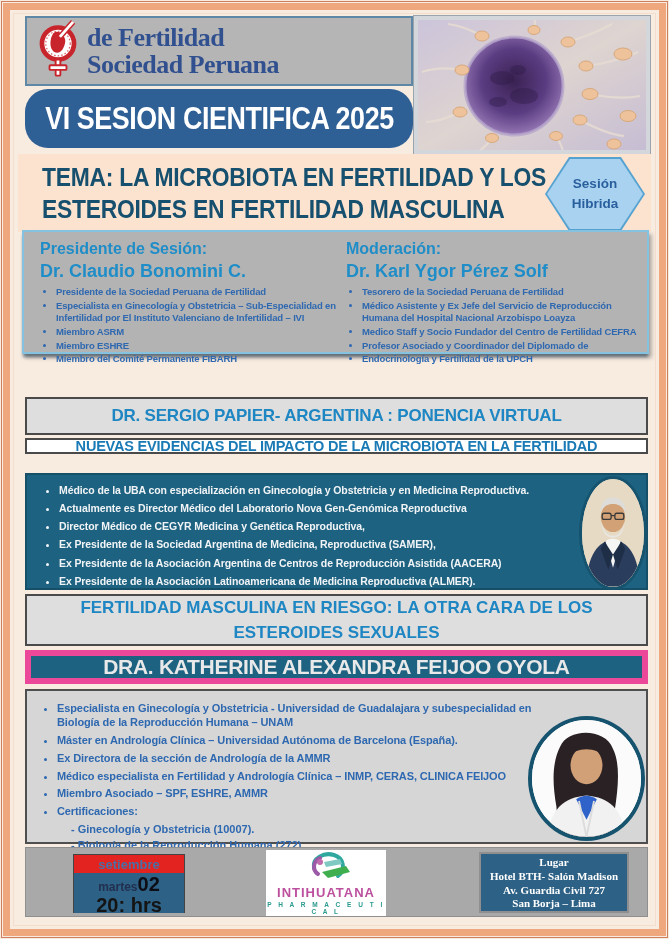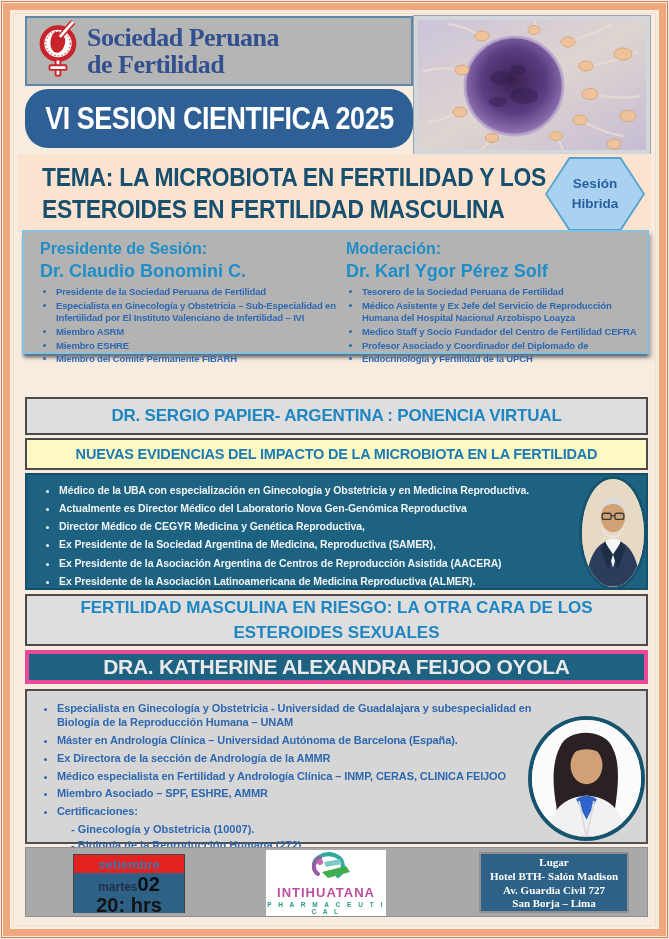--- a/index.html
+++ b/index.html
@@ -48,37 +48,37 @@
           letter-spacing:-0.15px;}
 
   
   .bar{position:absolute;left:25px;width:623px;box-sizing:border-box;display:flex;
        align-items:center;justify-content:center;text-align:center;}
   .bar-ponentes{top:360px;height:33px;background:linear-gradient(#a2a2a2,#8d8d8d);
        border:2px solid #3f3f3f;border-radius:10px;}
   .bar-ponentes span{font-size:15px;font-weight:bold;color:#1787c6;letter-spacing:0.5px;}
   .bar-sergio{top:397px;height:38px;background:#dedede;border:2px solid #4a4a4a;}
   .bar-sergio span{font-size:17px;font-weight:bold;color:#1e86c2;letter-spacing:-0.2px;}
-  .bar-nuevas{top:438px;height:32px;background:#fef9c3;border:2px solid #4a4a4a;}
+  .bar-nuevas{top:438px;height:16px;background:#ffffff;border:2px solid #4a4a4a;}
   .bar-nuevas span{font-size:14.5px;font-weight:bold;color:#1a7ab5;letter-spacing:-0.2px;}
 
   
   .teal-box{position:absolute;left:25px;top:473px;width:623px;height:117px;background:#1d6280;
             border:2px solid #155068;box-sizing:border-box;}
   .teal-box ul{margin:9px 0 0 0;padding-left:32px;list-style:disc;width:510px;box-sizing:border-box;}
   .teal-box li{font-size:10.5px;font-weight:bold;color:#f1f4f6;line-height:1.3;margin-bottom:4.5px;
                letter-spacing:-0.1px;}
   .photo-man{position:absolute;left:579px;top:476px;width:68px;height:114px;border-radius:50%;
              border:3px solid #16536f;overflow:hidden;background:#e6dac4;box-sizing:border-box;z-index:5;}
   .photo-man svg{display:block;width:100%;height:100%;}
 
   
   .bar-fert{top:594px;height:52px;background:#dedede;border:2px solid #4a4a4a;flex-direction:column;}
   .bar-fert div{font-size:17px;font-weight:bold;color:#1e86c2;line-height:1.5;}
-  .bar-kat{top:650px;height:34px;background:#1d6280;border:4px solid #ec4899;}
+  .bar-kat{top:650px;height:34px;background:#1d6280;border:6px solid #ec4899;}
   .bar-kat span{font-size:21px;font-weight:bold;color:#e9e9e9;letter-spacing:-0.3px;}
   .panel2{position:absolute;left:25px;top:689px;width:623px;height:155px;background:#d6d6d6;
           border:2px solid #4f4f4f;box-sizing:border-box;}
   .panel2 ul.blt2{margin:10px 0 0 0;padding-left:30px;list-style:disc;width:505px;box-sizing:border-box;}
   .panel2 ul.blt2 li{font-size:11px;font-weight:bold;color:#2e68b0;line-height:1.3;margin-bottom:3.5px;
           letter-spacing:-0.1px;}
   .sub-blt{margin:0;padding-left:44px;list-style:none;}
   .sub-blt li{font-size:11px;font-weight:bold;color:#2e68b0;line-height:1.3;margin-bottom:2px;}
   .sub-blt li::before{content:"- ";}
   .photo-woman{position:absolute;left:528px;top:716px;width:117px;height:125px;border-radius:50%;
@@ -121,22 +121,22 @@
       <circle cx="23" cy="26" r="13" fill="none" stroke="#c8242b" stroke-width="1.3" stroke-dasharray="1.6 2.2" opacity="0.7"></circle>
       <path d="M18,15 C22,12 27,14 28,18 C32,20 31,26 29,30 C27,36 20,38 17,33 C14,28 15,23 16,19 Z" fill="#c8242b"></path>
       <g stroke="#c8242b" stroke-width="2" fill="#ffffff">
         <rect x="20.5" y="43" width="5" height="17" rx="1"></rect>
         <rect x="14" y="49" width="18" height="5" rx="1"></rect>
       </g>
       <line x1="39" y1="3" x2="25" y2="19" stroke="#c8242b" stroke-width="6"></line>
       <line x1="39" y1="3" x2="25" y2="19" stroke="#ffffff" stroke-width="3"></line>
     </svg>
     <div class="org-title">
+      <div>de Fertilidad</div>
       <div>Sociedad Peruana</div>
-      <div>de Fertilidad</div>
     </div>
   </div>
 
   <div class="hdr-banner">
     <span>VI SESION CIENTIFICA 2025</span>
   </div>
 
   <div class="hdr-img">
     <svg viewBox="0 0 228 130" width="228" height="130">
       <defs>

